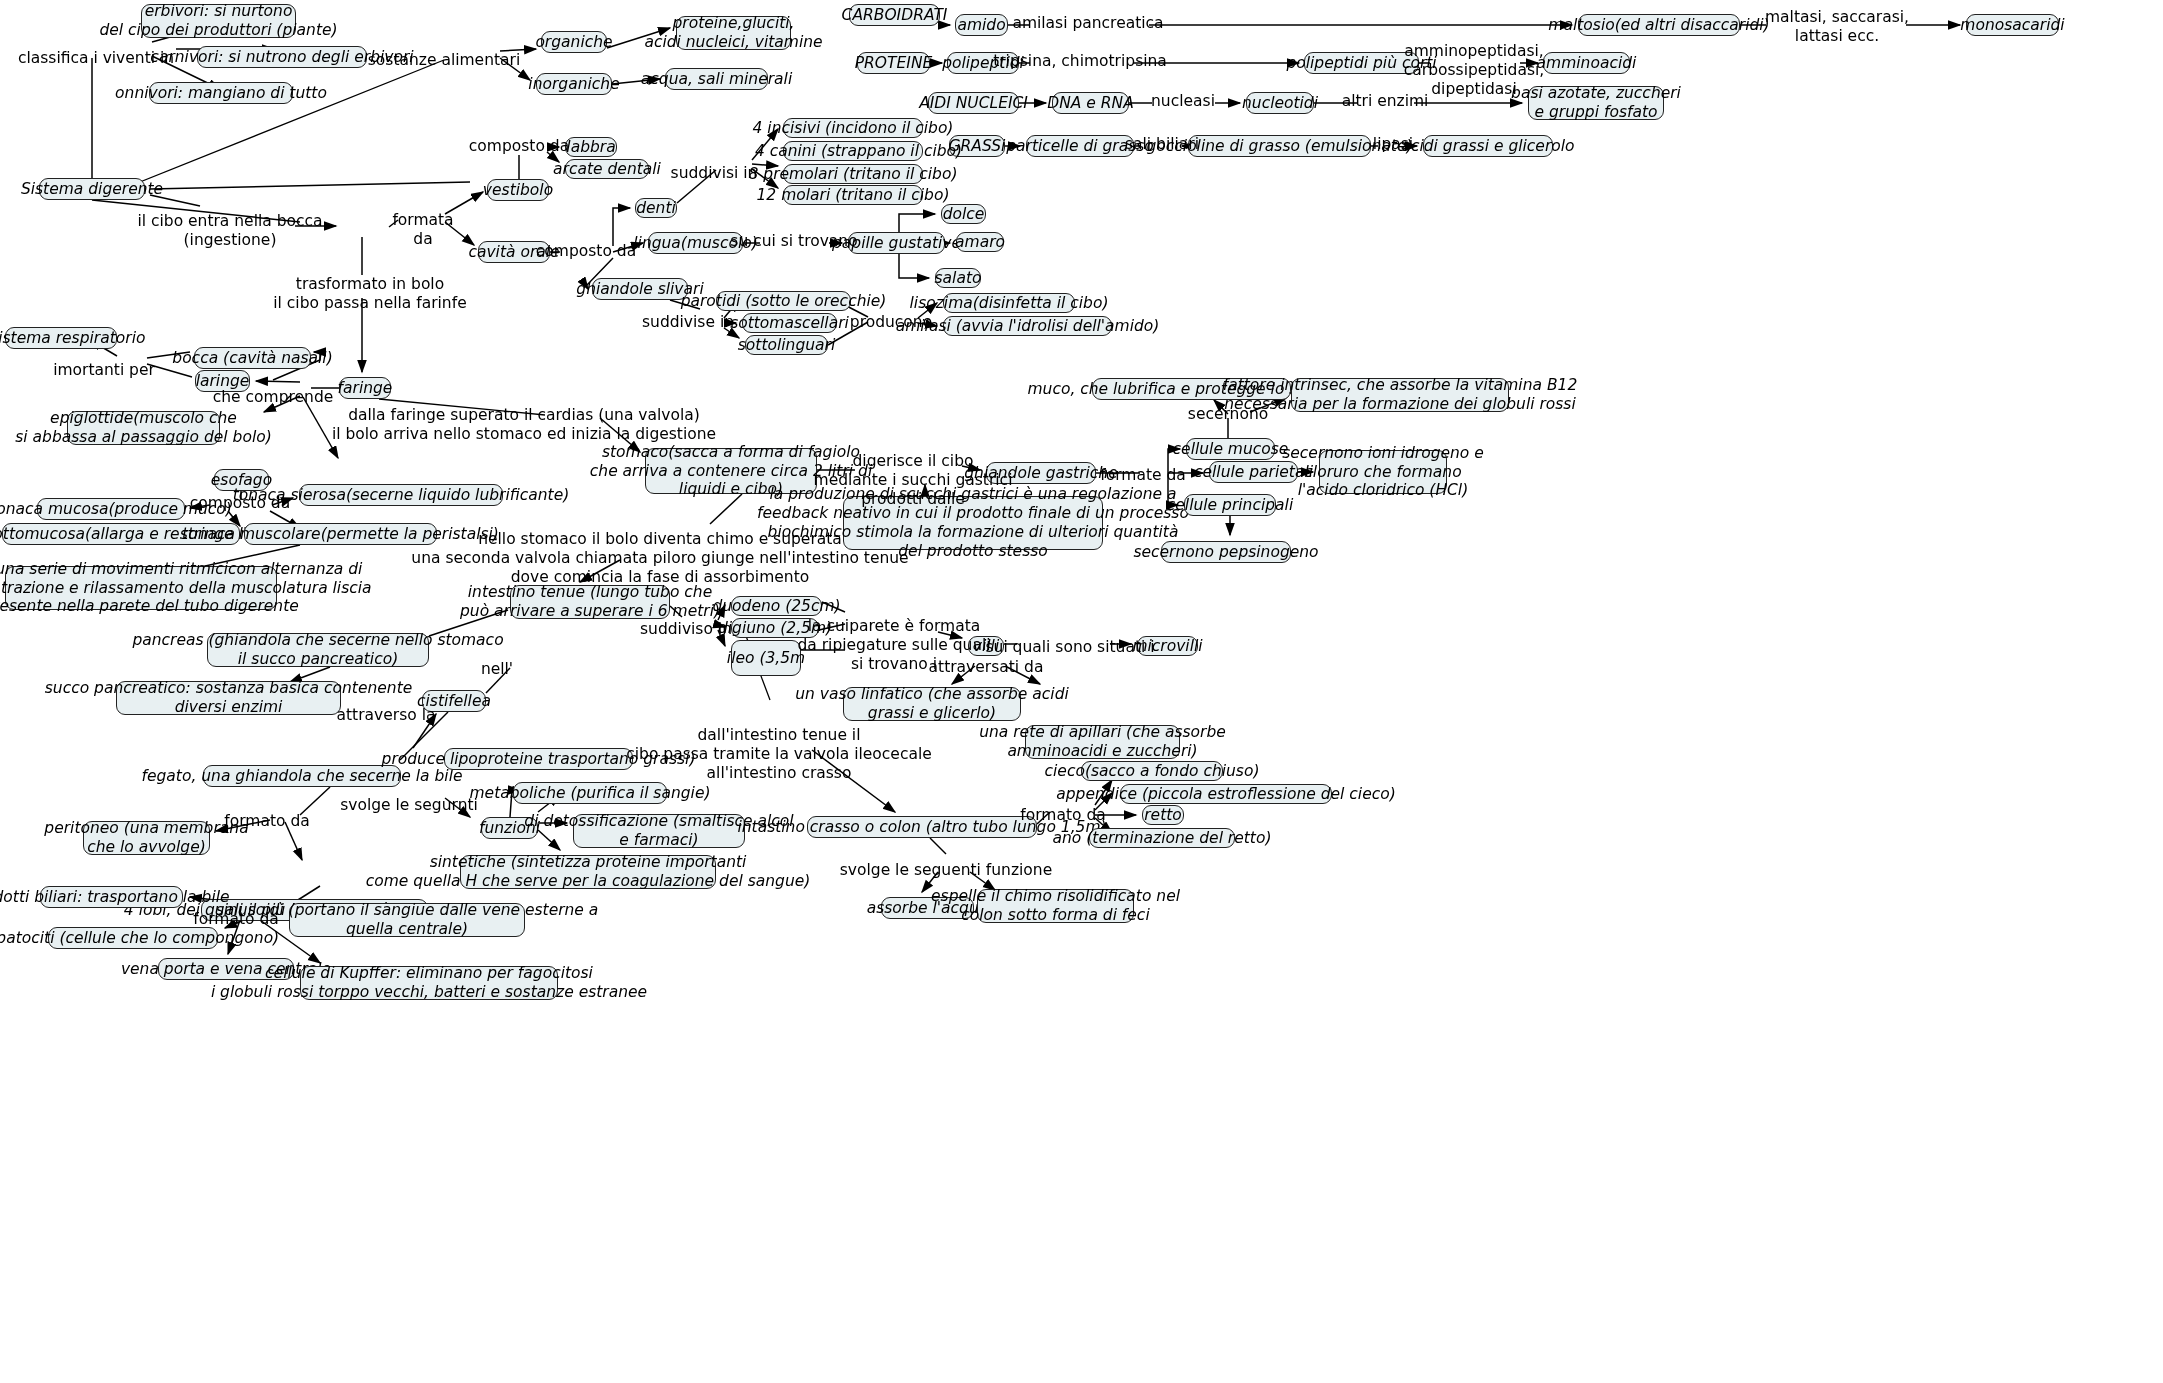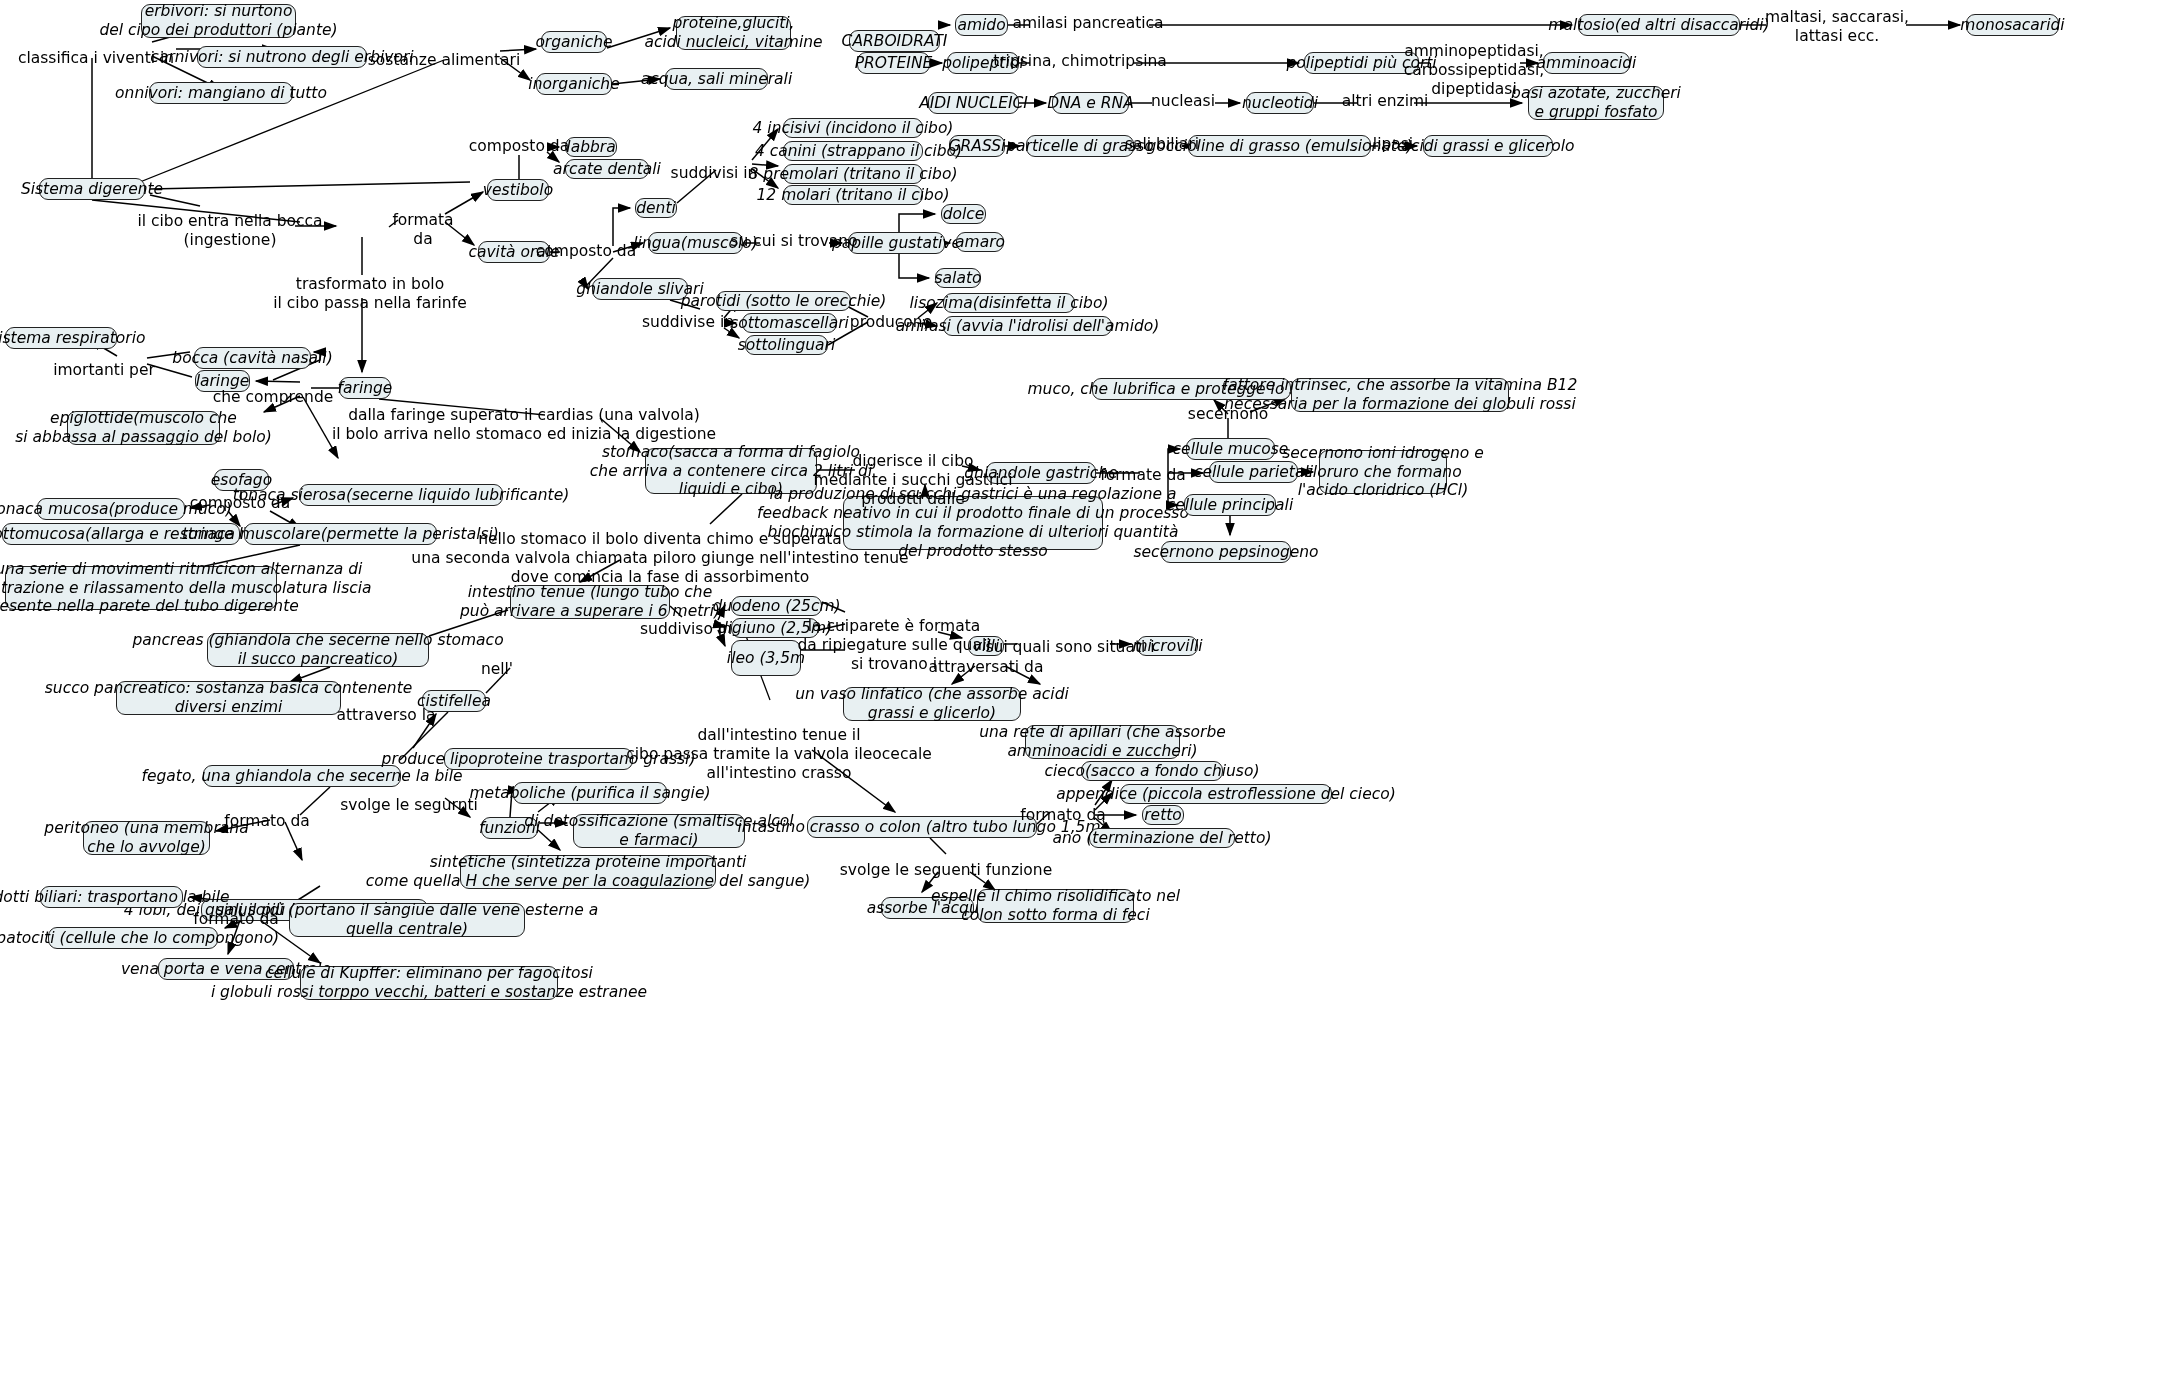--- a/index.html
+++ b/index.html
@@ -214,21 +214,21 @@
 <div class="node" style="left: 141px; top: 4px; width: 155px; height: 34px;">erbivori: si nurtono
 del cipo dei produttori (piante)</div>
     <div class="node" style="left: 197px; top: 46px; width: 170px; height: 22px;">carnivori: si nutrono degli erbivori</div>
     <div class="node" style="left: 149px; top: 82px; width: 144px; height: 22px;">onnivori: mangiano di tutto</div>
     <div class="node" style="left: 39px; top: 178px; width: 106px; height: 22px;">Sistema digerente</div>
     <div class="node" style="left: 541px; top: 31px; width: 66px; height: 22px;">organiche</div>
     <div class="node" style="left: 536px; top: 73px; width: 76px; height: 22px;">inorganiche</div>
     <div class="node" style="left: 676px; top: 16px; width: 115px; height: 34px;">proteine,gluciti,
 acidi nucleici, vitamine</div>
     <div class="node" style="left: 665px; top: 68px; width: 103px; height: 22px;">acqua, sali minerali</div>
-    <div class="node" style="left: 849px; top: 30px; width: 91px; height: 22px;">CARBOIDRATI</div>
+    <div class="node" style="left: 849px; top: 4px; width: 91px; height: 22px;">CARBOIDRATI</div>
     <div class="node" style="left: 955px; top: 14px; width: 53px; height: 22px;">amido</div>
     <div class="node" style="left: 1578px; top: 14px; width: 162px; height: 22px;">maltosio(ed altri disaccaridi)</div>
     <div class="node" style="left: 1966px; top: 14px; width: 93px; height: 22px;">monosacaridi</div>
     <div class="node" style="left: 857px; top: 52px; width: 73px; height: 22px;">PROTEINE</div>
     <div class="node" style="left: 947px; top: 52px; width: 72px; height: 22px;">polipeptidi</div>
     <div class="node" style="left: 1304px; top: 52px; width: 115px; height: 22px;">polipeptidi più corti</div>
     <div class="node" style="left: 1543px; top: 52px; width: 87px; height: 22px;">amminoacidi</div>
     <div class="node" style="left: 928px; top: 92px; width: 91px; height: 22px;">AIDI NUCLEICI</div>
     <div class="node" style="left: 1052px; top: 92px; width: 77px; height: 22px;">DNA e RNA</div>
     <div class="node" style="left: 1246px; top: 92px; width: 68px; height: 22px;">nucleotidi</div>

